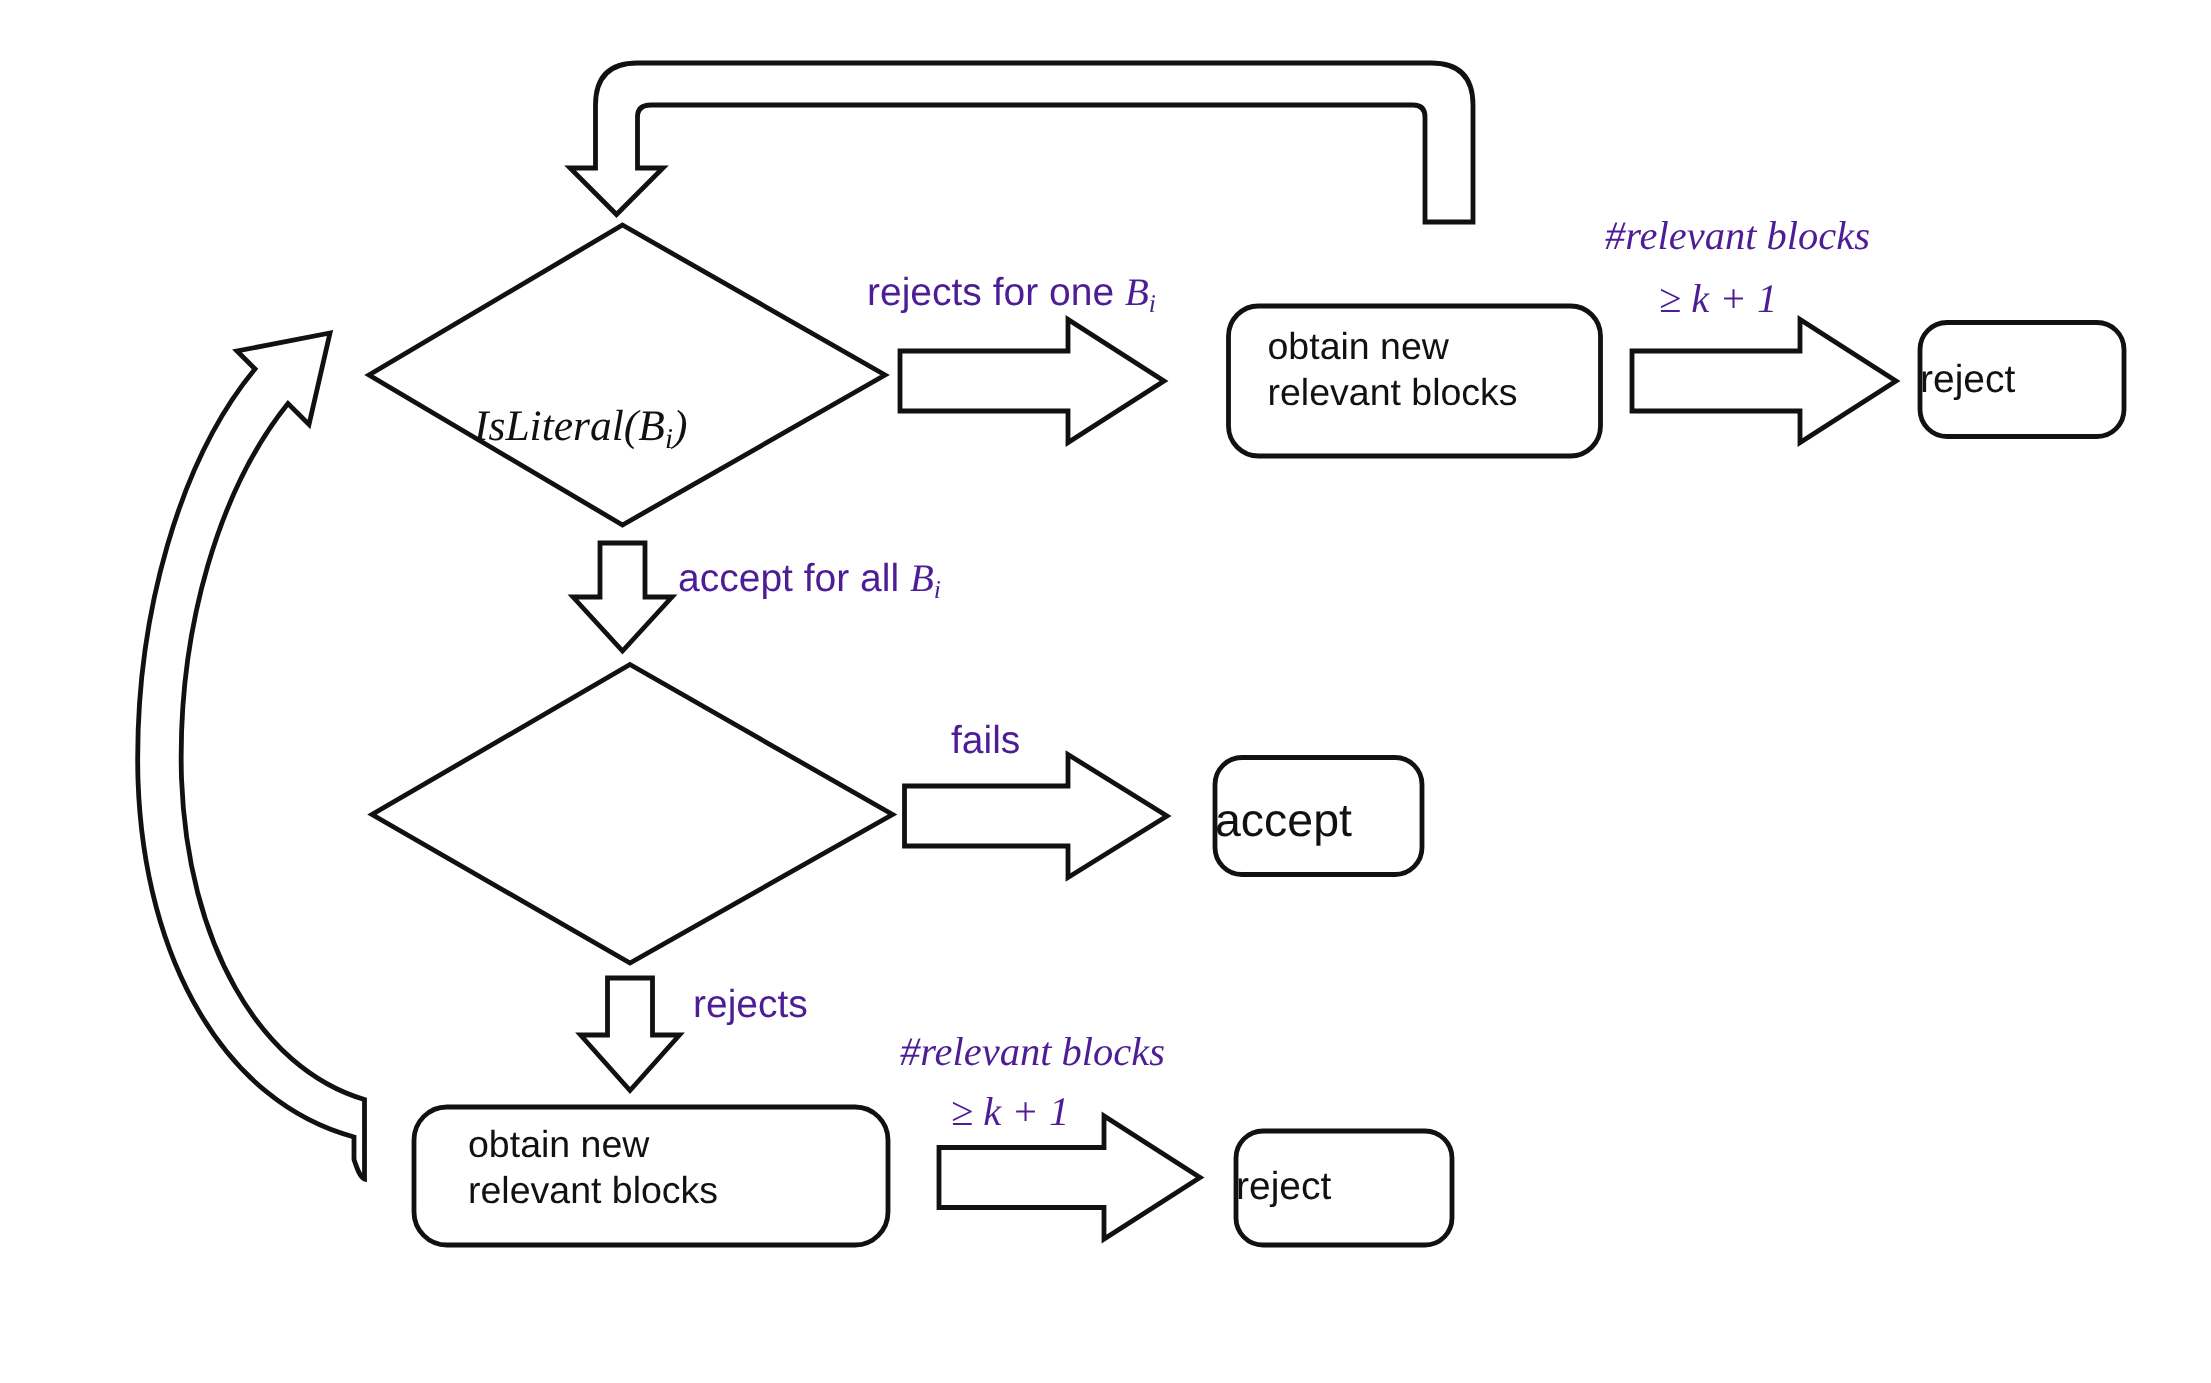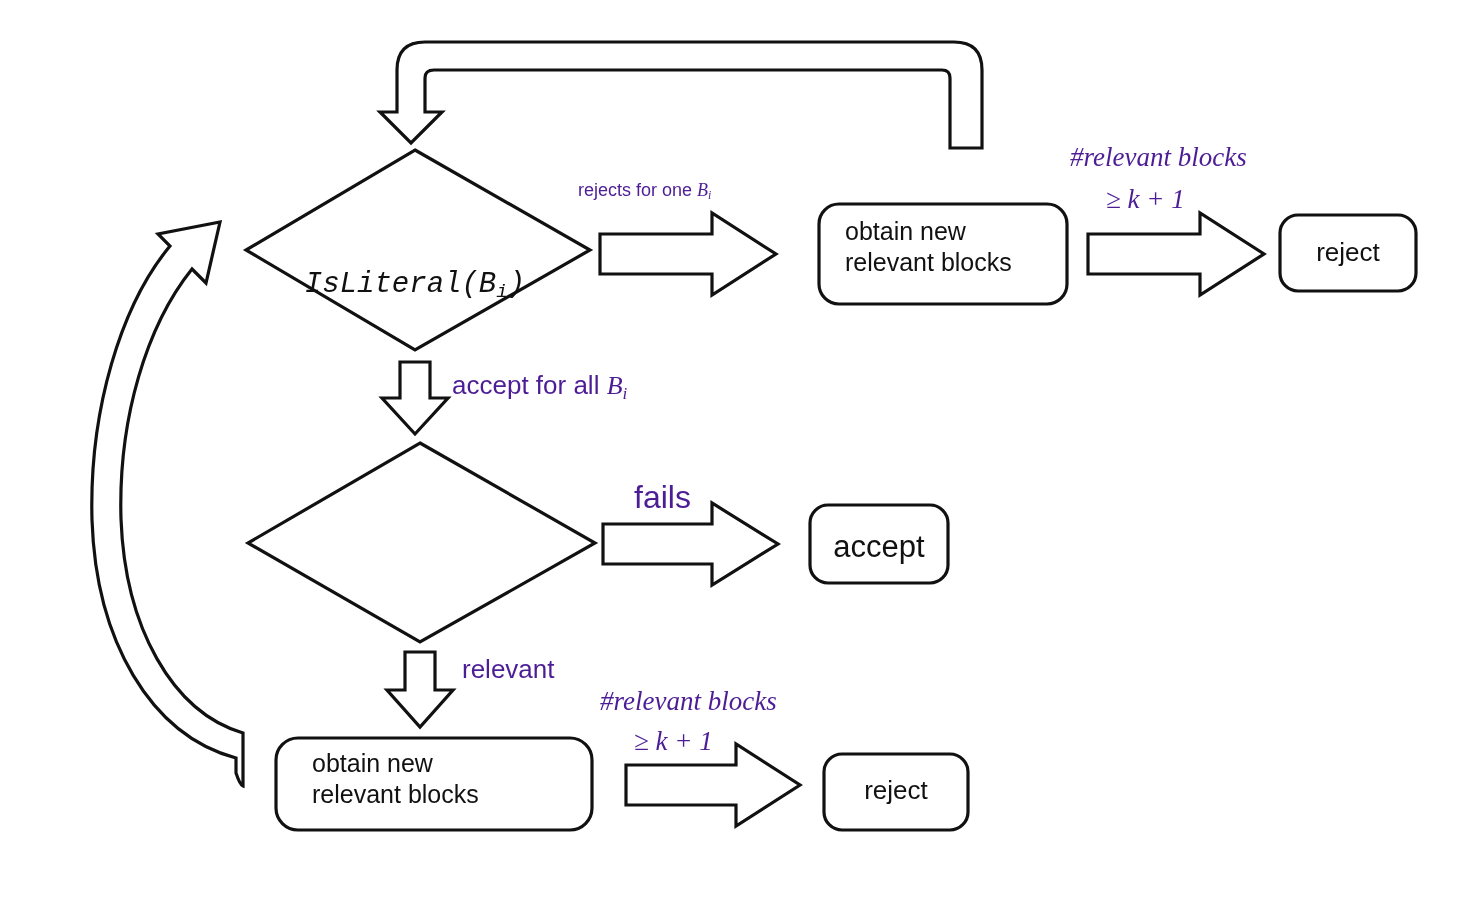--- a/index.html
+++ b/index.html
@@ -18,21 +18,21 @@
   .lbl{
     position:absolute;
     white-space:nowrap;
     color:#4c1d95;
     line-height:1.15;
   }
   .sans{font-family:"Liberation Sans", sans-serif;}
   .serif-i{font-family:"Liberation Serif", serif; font-style:italic;}
   .nodetext{
     position:absolute;
-    text-align:center;
+    text-align:left;
     color:#111111;
     line-height:1.22;
     white-space:pre-line;
   }
   .sub{font-size:0.66em; vertical-align:-0.28em;}
 </style>
 </head>
 <body>
 
 <div id="stage">
@@ -92,50 +92,50 @@
 
       <rect x="276" y="738" width="316" height="92" rx="22" ry="22" fill="#ffffff"></rect>
 
       <path fill="#ffffff" d="M 626,765 L 736,765 L 736,744 L 800,785 L 736,826 L 736,805 L 626,805 Z"></path>
 
       <rect x="824" y="754" width="144" height="76" rx="18" ry="18" fill="#ffffff"></rect>
 
     </g>
   </svg>
 
-  <div class="nodetext serif-i" style="left:300px; top:232px; width:230px; font-size:29px;font-family:Liberation Mono, monospace;">
+  <div class="nodetext serif-i" style="left:316px; top:232px; width:230px; font-size:29px;">
     <span>IsLiteral(B</span><span class="sub">i</span><span>)</span>
   </div>
 
 
   <div class="nodetext sans" style="left:829px; top:216px; width:228px; font-size:25px; text-align:left; padding-left:16px; box-sizing:border-box;">obtain new
 relevant blocks</div>
 
   <div class="nodetext sans" style="left:1280px; top:237px; width:136px; font-size:26px;">reject</div>
 
   <div class="nodetext sans" style="left:810px; top:528px; width:138px; font-size:31px;">accept</div>
 
   <div class="nodetext sans" style="left:286px; top:748px; width:296px; font-size:25px; text-align:left; padding-left:26px; box-sizing:border-box;">obtain new
 relevant blocks</div>
 
   <div class="nodetext sans" style="left:824px; top:775px; width:144px; font-size:26px;">reject</div>
 
-  <div class="lbl sans" style="left:578px; top:180px; font-size:18px;">
+  <div class="lbl sans" style="left:578px; top:180px; font-size:26px;">
     <span>rejects for one </span><span class="serif-i">B</span><span class="serif-i sub">i</span>
   </div>
 
   <div class="lbl serif-i" style="left:1070px; top:142px; font-size:27px;">#relevant blocks</div>
 
   <div class="lbl serif-i" style="left:1106px; top:184px; font-size:27px;">≥  k + 1</div>
 
   <div class="lbl sans" style="left:452px; top:371px; font-size:26px;text-align:right;">
     <span>accept for all </span><span class="serif-i">B</span><span class="serif-i sub">i</span>
   </div>
 
-  <div class="lbl sans" style="left:634px; top:479px; font-size:32px;">fails</div>
+  <div class="lbl sans" style="left:634px; top:479px; font-size:26px;">fails</div>
 
-  <div class="lbl sans" style="left:462px; top:655px; font-size:26px;">relevant</div>
+  <div class="lbl sans" style="left:462px; top:655px; font-size:26px;">rejects</div>
 
   <div class="lbl serif-i" style="left:600px; top:686px; font-size:27px;">#relevant blocks</div>
 
   <div class="lbl serif-i" style="left:634px; top:726px; font-size:27px;">≥  k + 1</div>
 
 </div>
 
 </body></html>

